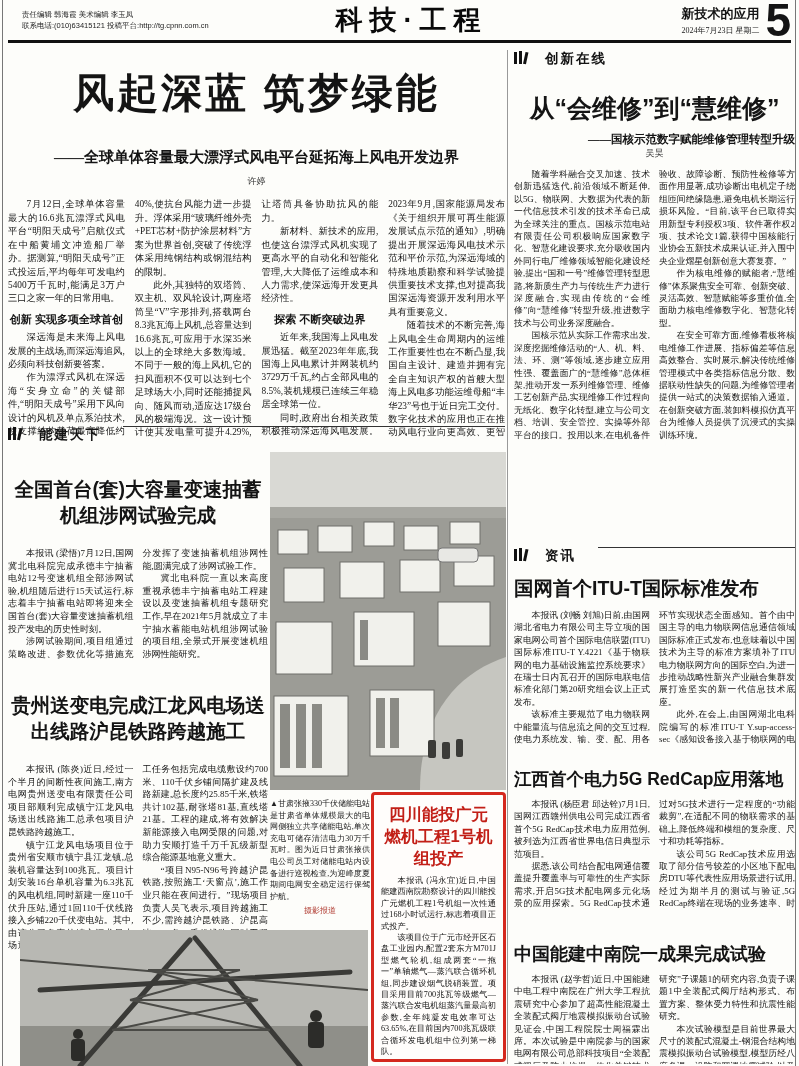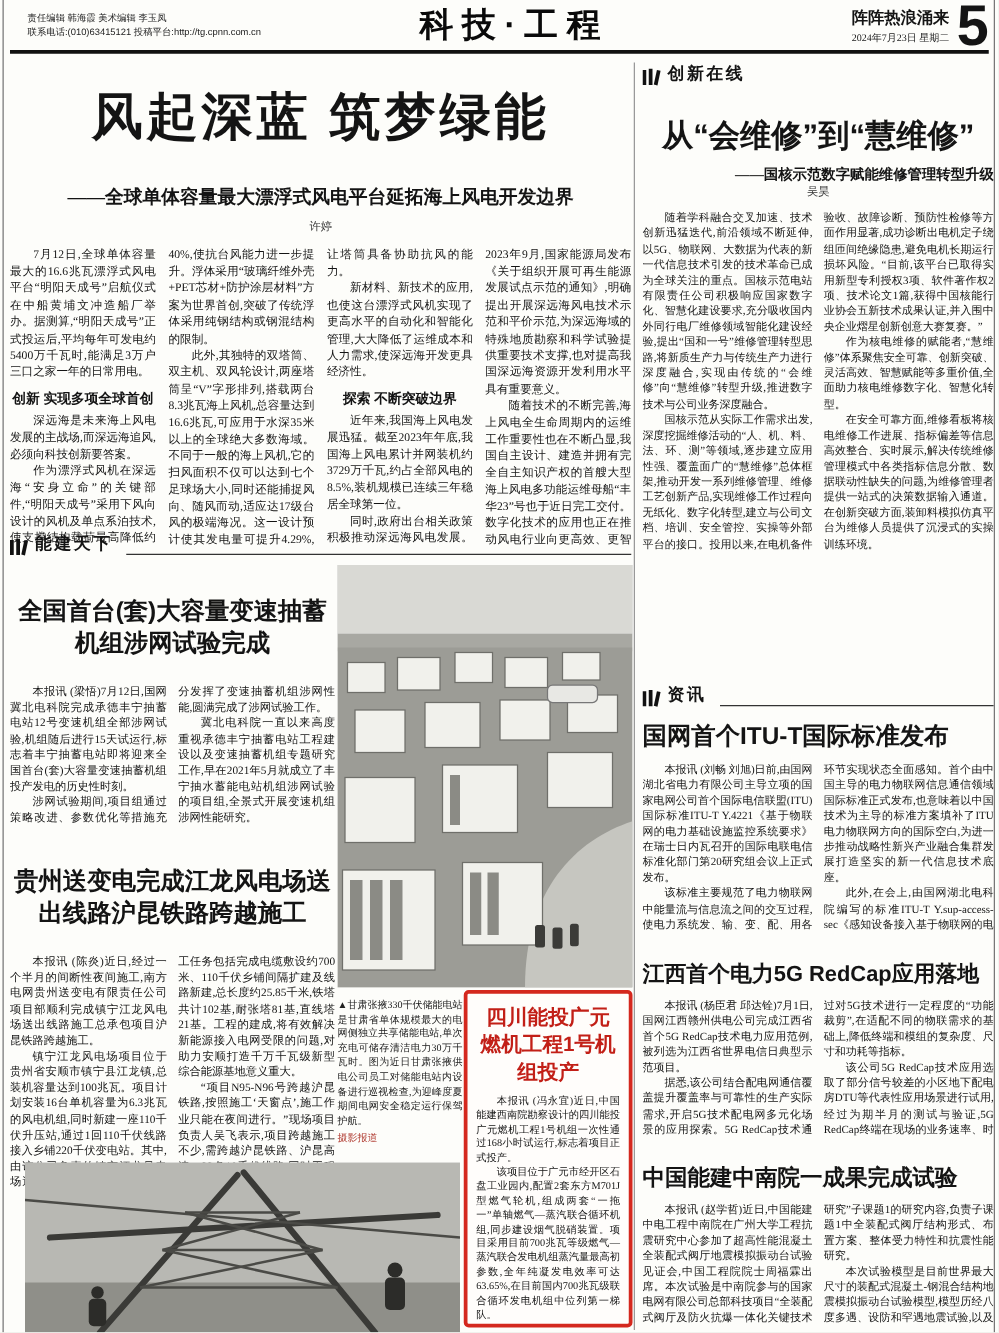--- a/index.html
+++ b/index.html
@@ -19,21 +19,21 @@
   .mh-paper-name{font-family:"Liberation Sans",sans-serif;font-weight:bold;font-size:13px;}
   .mh-date{font-size:8px;color:#222;margin-top:2px;}
   .mh-pagenum{font-family:"Liberation Sans",sans-serif;font-weight:bold;font-size:46px;line-height:40px;}
   .mast-rule{position:absolute;left:8px;top:40px;width:783px;height:3px;background:#111;}
 
   
   .byline{font-size:9px;color:#333;text-align:center;}
   .bodytext p{margin:0 0 0 0;text-indent:2em;text-align:justify;}
   .bodytext p.subhead{text-indent:0;text-align:center;font-weight:bold;
       font-family:"Liberation Sans",sans-serif;font-size:11px;margin:7px 0 5px;}
-  .sec-head{display:flex;align-items:flex-end;gap:5px;}
+  .sec-head{display:flex;align-items:flex-start;gap:16px;}
   .sec-label{font-family:"Liberation Sans",sans-serif;font-weight:bold;font-size:13.5px;letter-spacing:2px;}
   .sec-line{flex:1;border-top:1px solid #333;margin-left:6px;}
   .books{display:inline-block;width:15px;height:14px;position:relative;}
   .books i{position:absolute;bottom:0;background:#111;width:3px;height:12px;}
   .books i:nth-child(1){left:0;}
   .books i:nth-child(2){left:4.5px;height:13px;}
   .books i:nth-child(3){left:9px;transform:rotate(12deg);transform-origin:bottom;}
 
   
   .lead{position:absolute;left:8px;top:50px;width:497px;height:372px;}
@@ -50,40 +50,40 @@
   .innov-title{text-align:center;font-family:"Liberation Sans",sans-serif;font-weight:bold;font-size:25px;margin:24px 0 0;}
   .innov-sub{text-align:right;font-size:11.5px;font-weight:bold;margin-top:7px;}
   .col2{column-count:2;column-gap:9px;font-size:8.8px;line-height:12.4px;overflow:hidden;text-align:justify;}
   .innov-body{margin-top:8px;height:366px;}
   .zixun-head{margin-top:13px;}
   .news-title{text-align:left;font-family:"Liberation Sans",sans-serif;font-weight:bold;margin:10px 0 7px;}
   .itu-title{font-size:19.5px;}
   .itu-body{height:144px;}
   .redcap-title{font-size:17.5px;margin-top:14px;}
   .redcap-body{height:120px;}
-  .zn-title{font-size:18px;margin-top:12px;}
+  .zn-title{font-size:18px;margin-top:24px;}
   .zn-body{height:102px;}
   .jk-title{font-size:16.5px;margin-top:12px;}
 
   
   .nengjian{position:absolute;left:8px;top:426px;width:497px;height:640px;}
   .art-a{position:absolute;left:0;top:30px;width:260px;}
   .art-title{text-align:center;font-family:"Liberation Sans",sans-serif;font-weight:bold;font-size:19.5px;line-height:26px;}
   .art-a-body{margin-top:12px;height:148px;overflow:hidden;}
   .cols2s{column-count:2;column-gap:9px;font-size:9px;line-height:12.6px;}
   .art-b{position:absolute;left:0;top:246px;width:260px;}
   .art-b-body{margin-top:10px;height:192px;overflow:hidden;}
 
   .photo{position:absolute;overflow:hidden;background:#c9c9c4;}
   .photo-battery{left:262px;top:26px;width:236px;height:338px;}
   .photo-tower{left:12px;top:504px;width:348px;height:136px;}
 
   .caption{position:absolute;left:262px;top:372px;width:100px;font-size:8px;line-height:11.6px;
       text-align:justify;color:#222;}
-  .caption .credit{text-align:left;color:#b03a30;margin-top:3px;}
+  .caption .credit{text-align:center;color:#b03a30;margin-top:3px;}
 
   .redbox{position:absolute;left:363px;top:366px;width:135px;height:270px;border:3px solid #d4281e;
       border-radius:4px;background:#fffdfb;padding:6px 7px;box-sizing:border-box;overflow:hidden;}
   .redbox-title{color:#c21f17;font-family:"Liberation Sans",sans-serif;font-weight:bold;
       font-size:16.5px;line-height:22px;text-align:center;margin:2px 0 6px;}
   .redbox-body{font-size:8.2px;line-height:11.4px;}
   .redbox-body p{margin:0;text-indent:2em;text-align:justify;}
 </style>
 </head>
 <body>
@@ -93,21 +93,21 @@
   <div class="edge right"></div>
 
   <header class="masthead">
     <div class="mh-left">
       <div>责任编辑 韩海霞  美术编辑 李玉凤</div>
       <div>联系电话:(010)63415121  投稿平台:http://tg.cpnn.com.cn</div>
     </div>
     <div class="mh-center">科技·工程</div>
     <div class="mh-right">
       <div class="mh-paper">
-        <div class="mh-paper-name">阵阵热浪涌来</div>
+        <div class="mh-paper-name">新技术的应用</div>
         <div class="mh-date">2024年7月23日 星期二</div>
       </div>
       <div class="mh-pagenum">5</div>
     </div>
   </header>
   <div class="mast-rule"></div>
 
   <article class="lead">
     <h1 class="lead-title">风起深蓝 筑梦绿能</h1>
     <div class="lead-sub">——全球单体容量最大漂浮式风电平台延拓海上风电开发边界</div>

